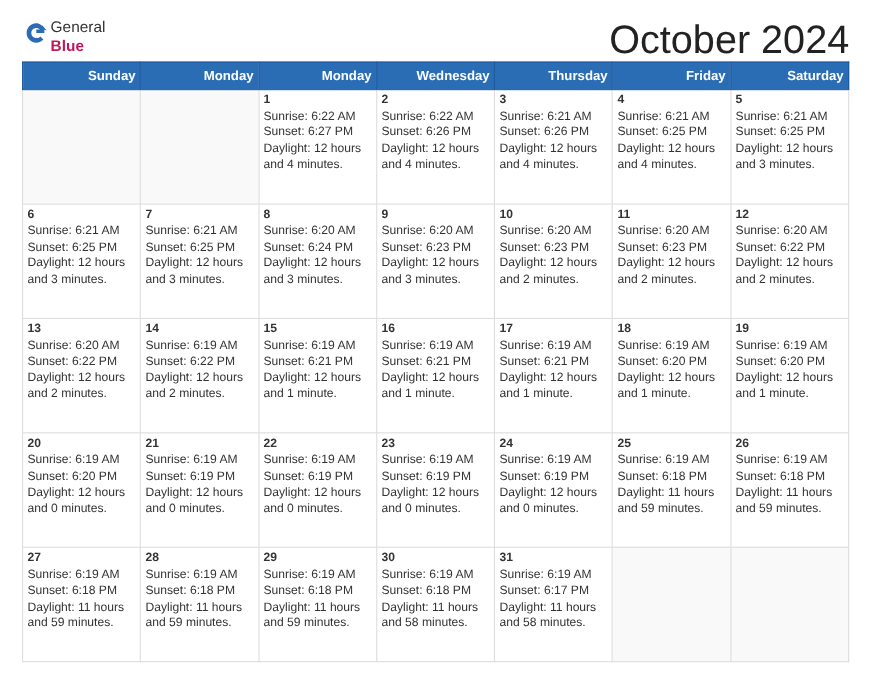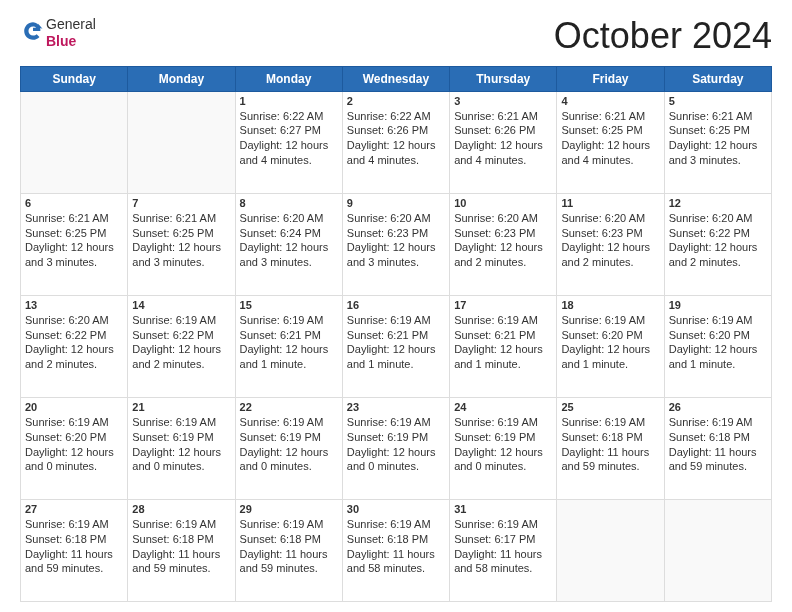--- a/index.html
+++ b/index.html
@@ -14,21 +14,20 @@
       width: 792px;
       height: 612px;
       padding: 16px 20px 10px 20px;
       display: flex;
       flex-direction: column;
     }
     .header {
       display: flex;
       justify-content: space-between;
       align-items: flex-start;
-      margin-bottom: 10px;
     }
     .logo {
       display: flex;
       align-items: center;
       gap: 2px;
     }
     .logo-text {
       font-size: 14px;
       line-height: 1.2;
     }
@@ -59,21 +58,21 @@
       border-collapse: collapse;
       border: 1px solid #ccc;
       table-layout: fixed;
     }
     .calendar th {
       background: #2a6db5;
       color: white;
       font-size: 12px;
       font-weight: bold;
       padding: 5px 4px;
-      text-align: center;
+      text-align: right;
       border: 1px solid #1d5a9e;
     }
     .calendar td {
       vertical-align: top;
       border: 1px solid #ddd;
       padding: 3px 4px;
       font-size: 9.5px;
       color: #333;
       height: 82px;
     }

